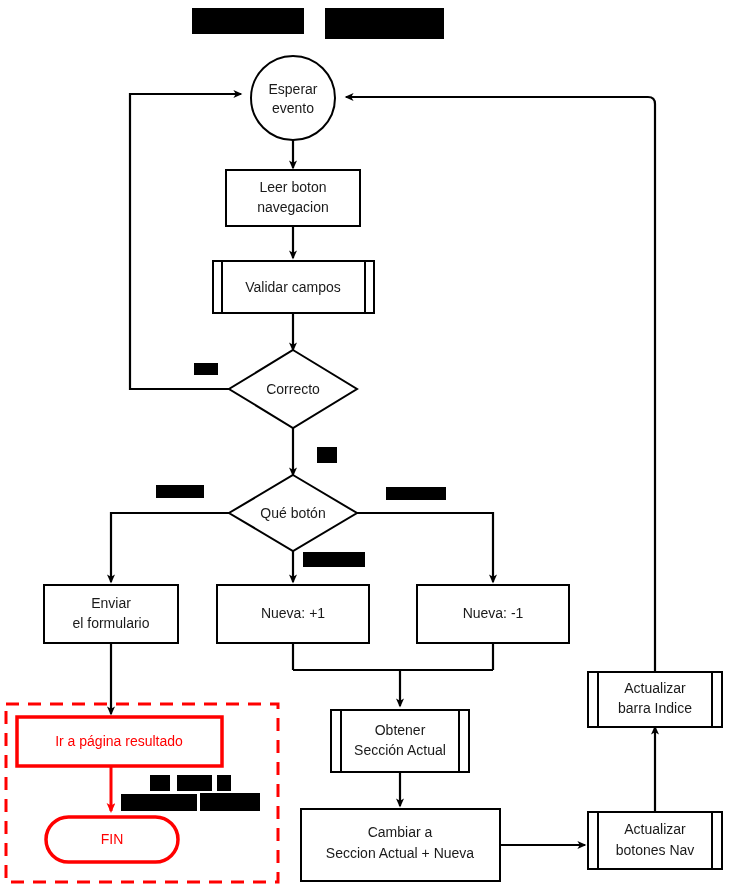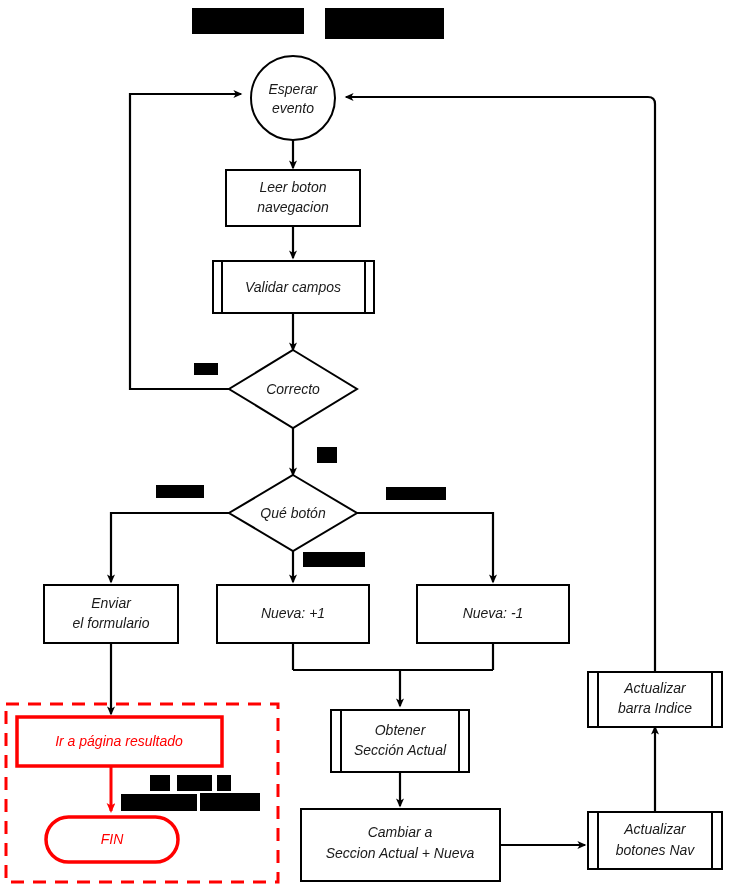--- a/index.html
+++ b/index.html
@@ -11,21 +11,20 @@
     width: 729px;
     height: 888px;
     font-family: "Liberation Sans", sans-serif;
     overflow: hidden;
   }
   #chart-root {
     position: relative;
     width: 729px;
     height: 888px;
     background: #ffffff;
-    font-style: italic;
   }
   svg.flow {
     display: block;
     width: 729px;
     height: 888px;
   }
   .node-shape {
     fill: #ffffff;
     stroke: #000000;
     stroke-width: 2;

